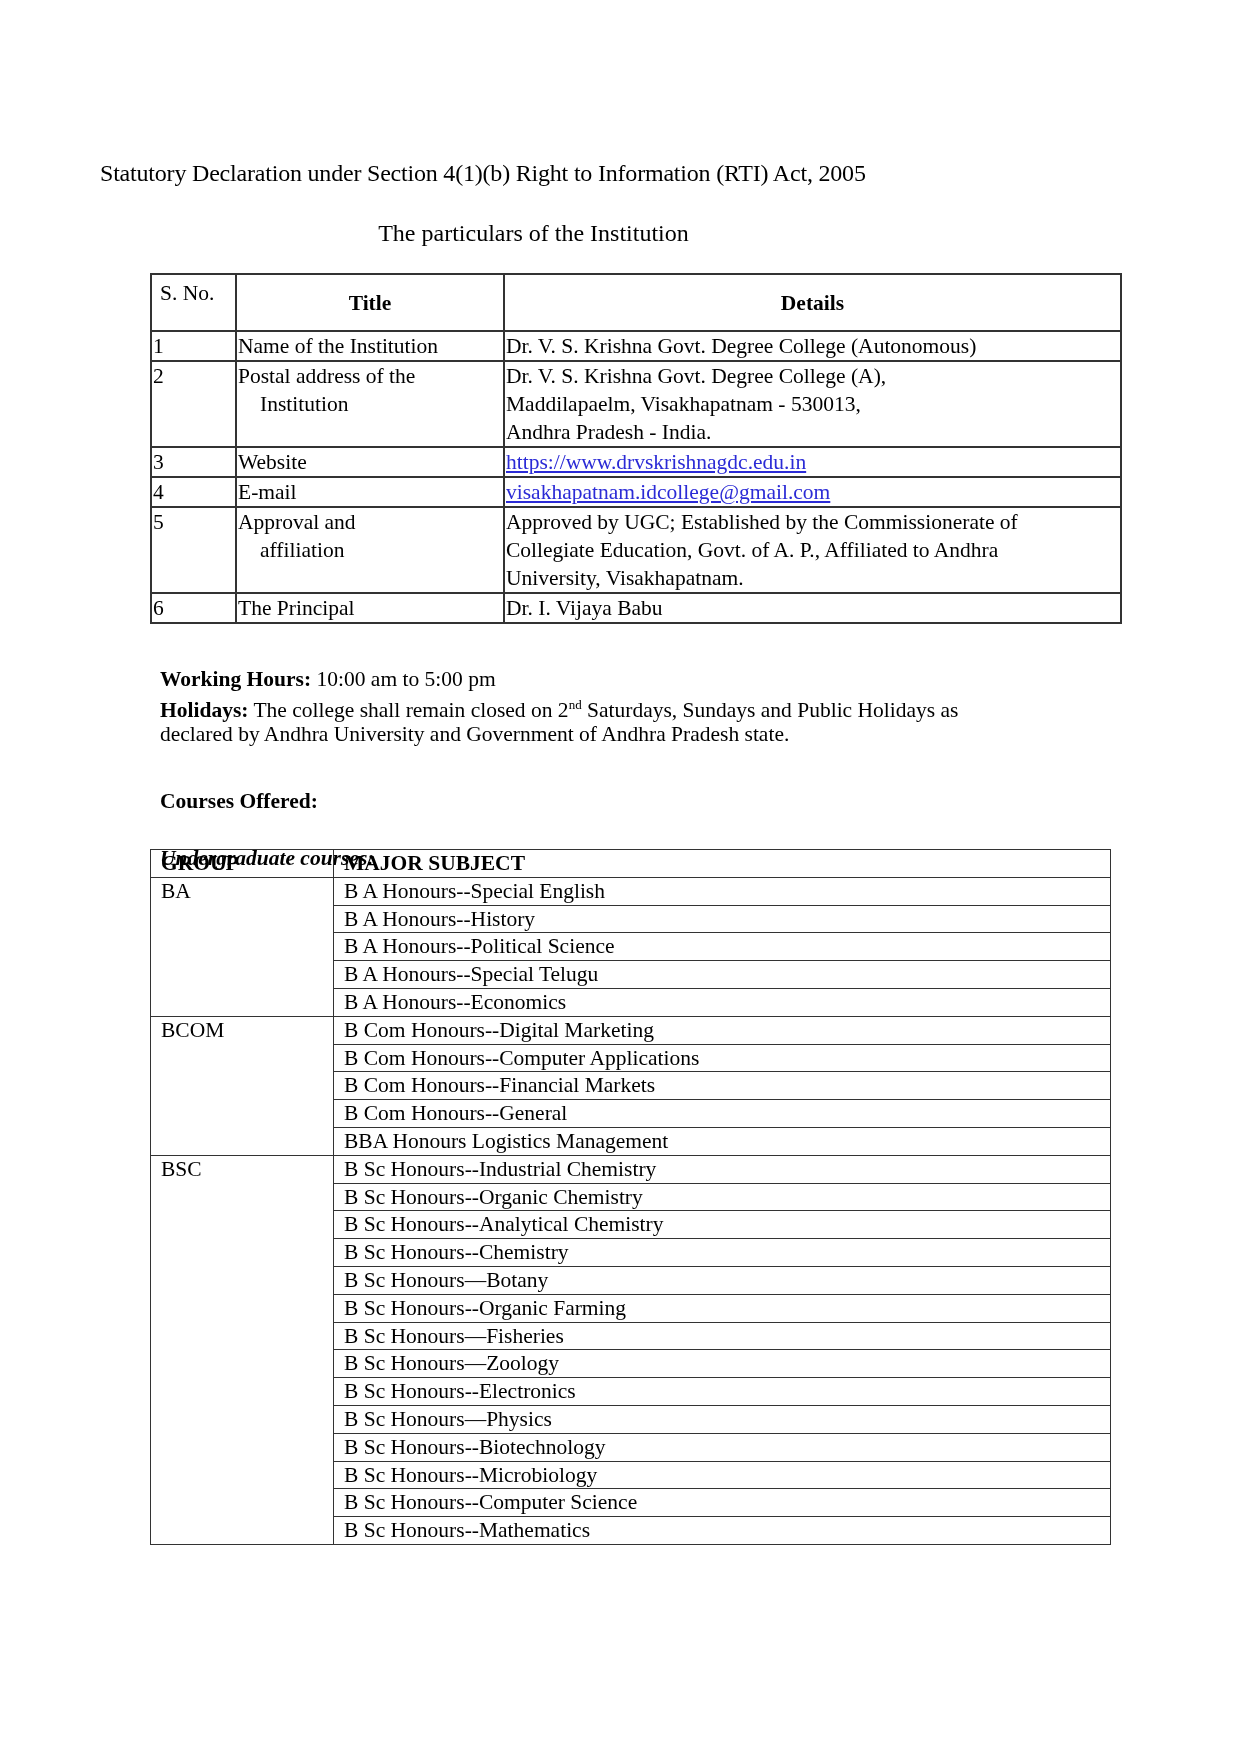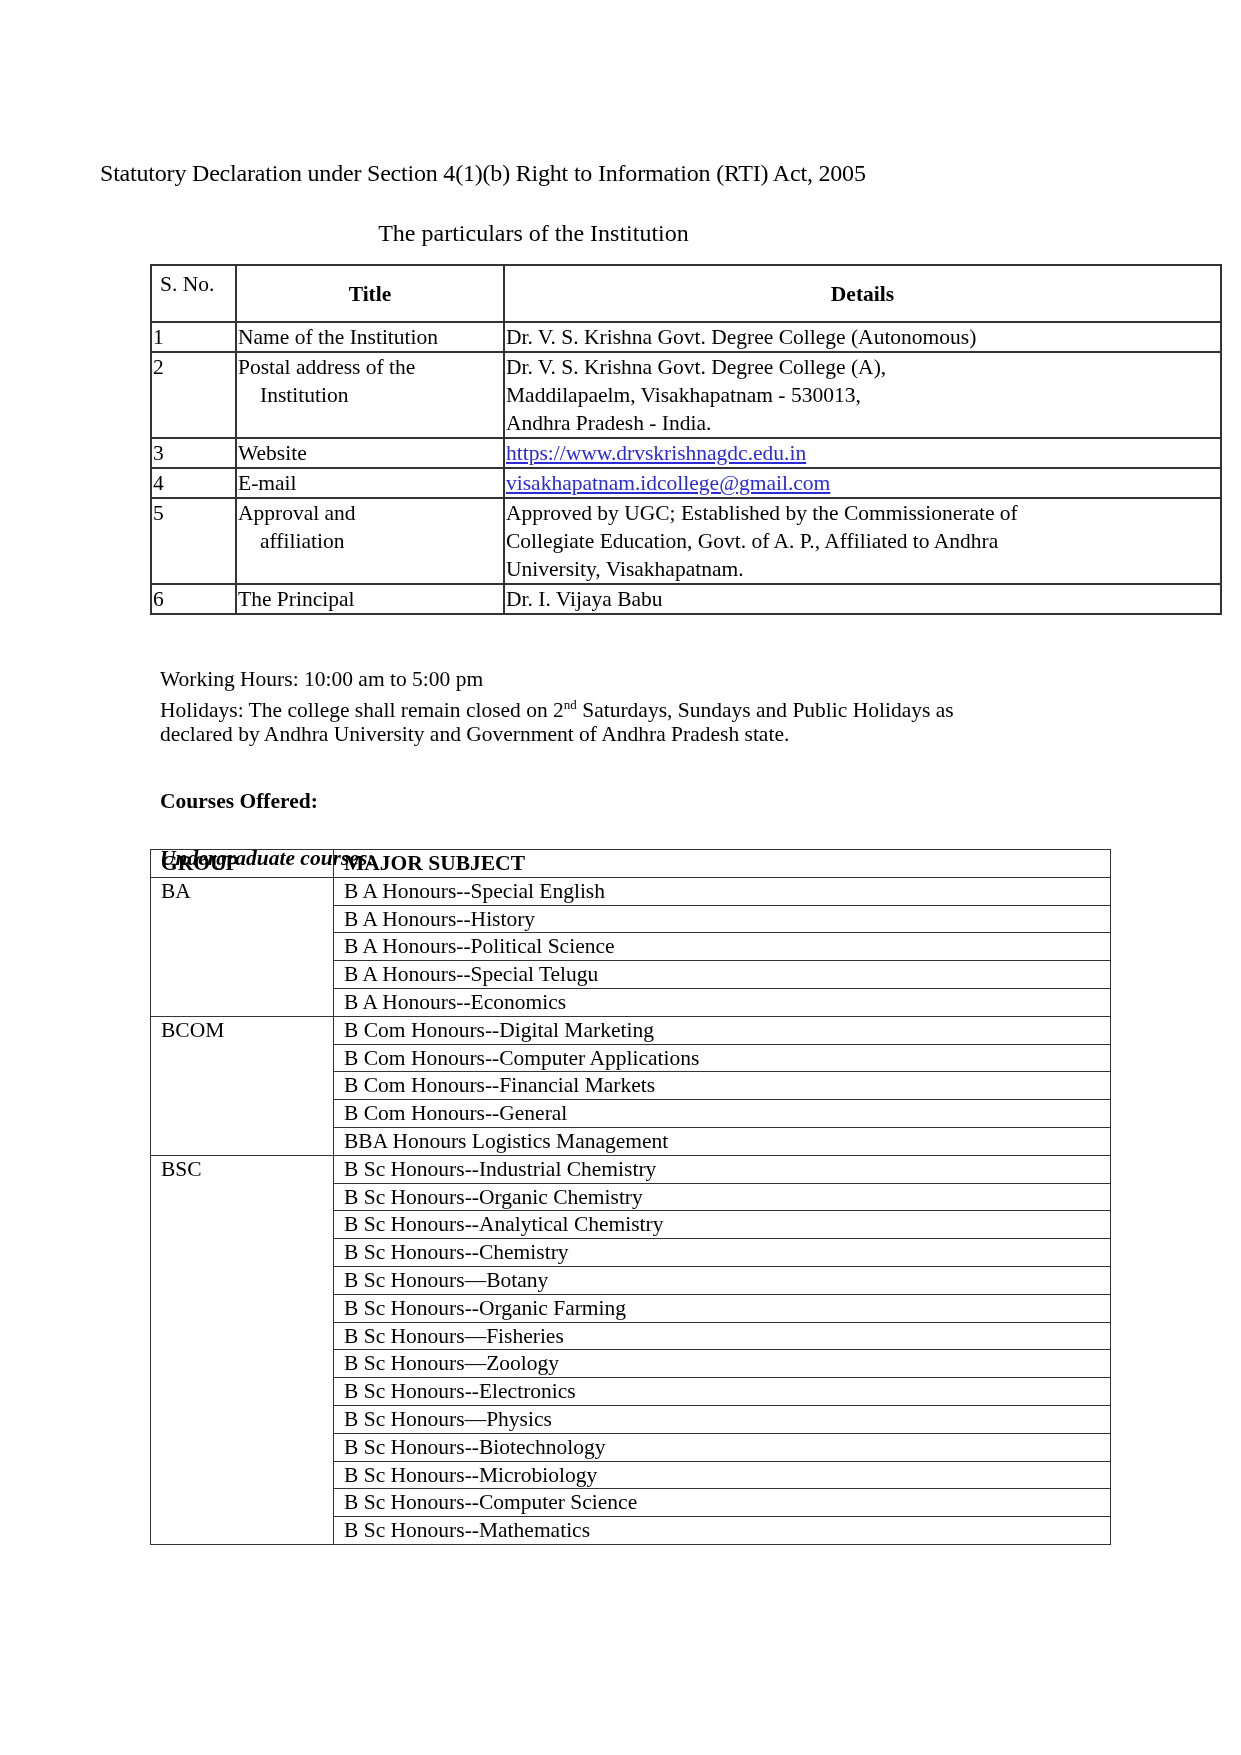--- a/index.html
+++ b/index.html
@@ -2,30 +2,30 @@
 <html><head>
 <meta charset="utf-8">
 <style>
   html, body { margin:0; padding:0; background:#ffffff; }
   body { width:1241px; height:1755px; position:relative; overflow:hidden;
          font-family:"Liberation Serif", "DejaVu Serif", serif; color:#000; }
   .title { position:absolute; left:100px; top:160px; font-size:24px; font-weight:normal; white-space:nowrap; letter-spacing:-0.2px; }
   .subtitle { position:absolute; left:0; width:1041px; top:220px; text-align:center; font-size:24px; }
   .subtitle span { display:inline-block; margin-left:26px; }
 
-  table.info { position:absolute; left:150px; top:264px; width:1072px; border-collapse:collapse; font-size:21.5px; }
+  table.info { position:absolute; left:150px; top:273px; width:972px; border-collapse:collapse; font-size:21.5px; }
   table.info td, table.info th { border:2px solid #333; vertical-align:top; padding:0 1px; line-height:28px; }
   table.info th { font-weight:bold; text-align:center; vertical-align:middle; }
   table.info th.sno { font-weight:normal; text-align:left; vertical-align:top; padding-left:8px; padding-top:4px; }
   .c1 { width:74px; } .c2 { width:264px;margin-top:40px; }
   .indent { padding-left:22px; display:inline-block; }
   a.lnk { color:#1a0dab; text-decoration:underline; color:#2b2bd6; }
 
   .para { position:absolute; left:160px; font-size:21.5px; line-height:30px; width:920px; }
-  .para b { font-weight:normal; }
+  .para b { font-weight:bold; }
   sup { font-size:13px; }
 
   .heading { position:absolute; left:160px; font-size:21.5px; font-weight:bold; }
 
   table.courses { position:absolute; left:150px; top:849px; width:961px; border-collapse:collapse; font-size:21.5px; }
   table.courses td { border:1.6px solid #333; padding:0 10px; height:26.8px; line-height:26px; vertical-align:top; }
   table.courses td.grp { width:162px;margin-top:36px; }
   table.courses tr.hdr td { font-weight:bold; }
 </style>
 </head>

